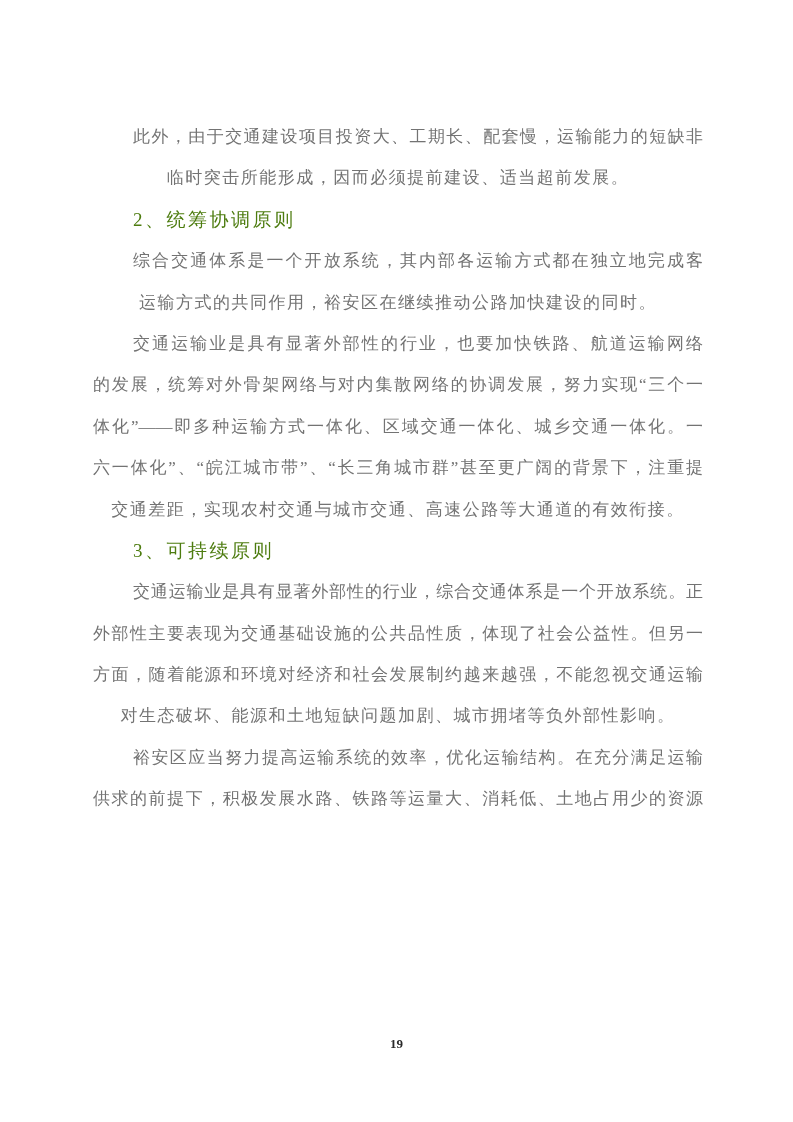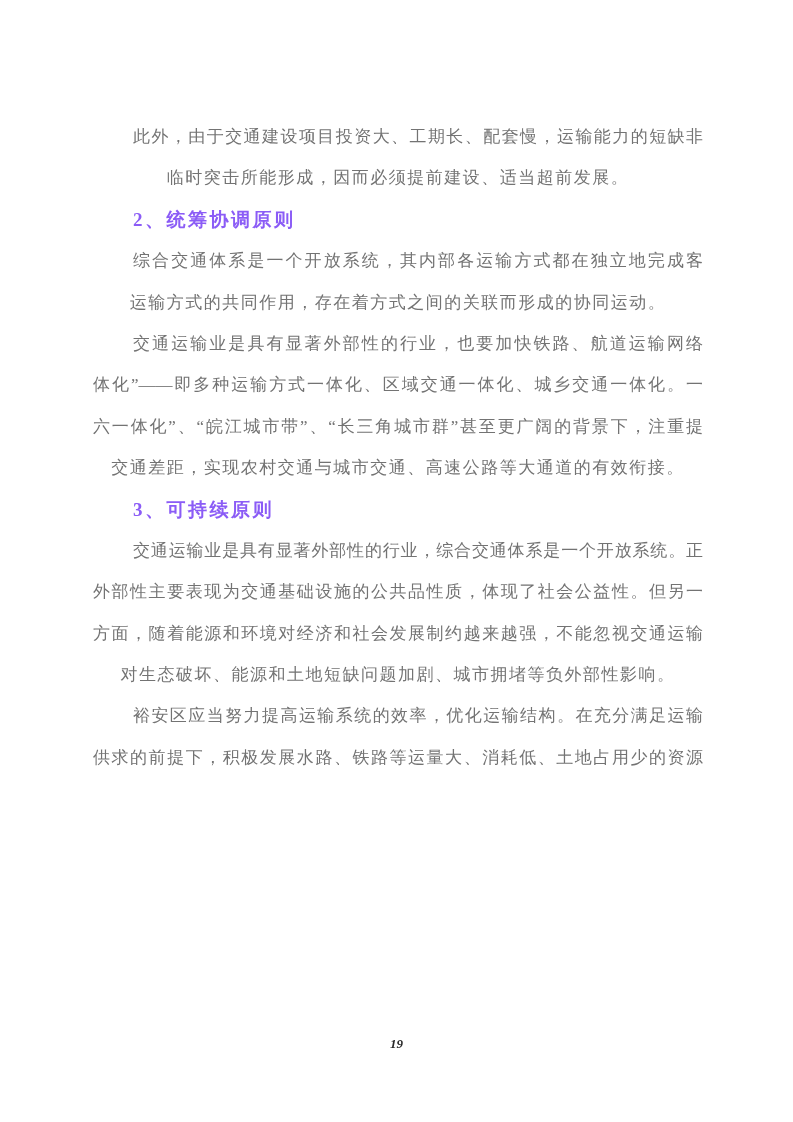--- a/index.html
+++ b/index.html
@@ -34,49 +34,49 @@
     text-align-last: justify;
   }
   .line.end {
     letter-spacing: 1.5px;
     text-align: center;
   }
   .line.indent {
     text-indent: 40px;
   }
   .line.heading {
-    font-weight: 700;
+    font-weight: 400;
     font-size: 19px;
     letter-spacing: 2.5px;
-    color: #8b5cf6;
+    color: #4d7c0f;
   }
   .page-number {
     position: absolute;
     top: 1036px;
     left: 0;
     width: 100%;
     text-align: center;
     font-size: 13px;
     font-weight: 700;
     color: #2a2a2a;
     font-family: "Liberation Serif", "DejaVu Serif", serif;
-    font-style: italic;
   }
 </style>
 </head>
 <body>
 
 <div class="page">
   <div class="content" id="doc-body">
       <div class="line indent justify">此外，由于交通建设项目投资大、工期长、配套慢，运输能力的短缺非</div>
       <div class="line end">临时突击所能形成，因而必须提前建设、适当超前发展。</div>
       <div class="line heading indent">2、统筹协调原则</div>
       <div class="line indent justify">综合交通体系是一个开放系统，其内部各运输方式都在独立地完成客</div>
-      <div class="line end">运输方式的共同作用，存在着方式之间的关联而形成的协同运动。</div>
+      <div class="line end">运输方式的共同作用，裕安区在继续推动公路加快建设的同时。</div>
       <div class="line indent justify">交通运输业是具有显著外部性的行业，也要加快铁路、航道运输网络</div>
+      <div class="line justify">的发展，统筹对外骨架网络与对内集散网络的协调发展，努力实现“三个一</div>
       <div class="line justify">体化”——即多种运输方式一体化、区域交通一体化、城乡交通一体化。一</div>
       <div class="line justify">六一体化”、“皖江城市带”、“长三角城市群”甚至更广阔的背景下，注重提</div>
       <div class="line end">交通差距，实现农村交通与城市交通、高速公路等大通道的有效衔接。</div>
       <div class="line heading indent">3、可持续原则</div>
       <div class="line indent justify">交通运输业是具有显著外部性的行业，综合交通体系是一个开放系统。正</div>
       <div class="line justify">外部性主要表现为交通基础设施的公共品性质，体现了社会公益性。但另一</div>
       <div class="line justify">方面，随着能源和环境对经济和社会发展制约越来越强，不能忽视交通运输</div>
       <div class="line end">对生态破坏、能源和土地短缺问题加剧、城市拥堵等负外部性影响。</div>
       <div class="line indent justify">裕安区应当努力提高运输系统的效率，优化运输结构。在充分满足运输</div>
       <div class="line justify">供求的前提下，积极发展水路、铁路等运量大、消耗低、土地占用少的资源</div>

